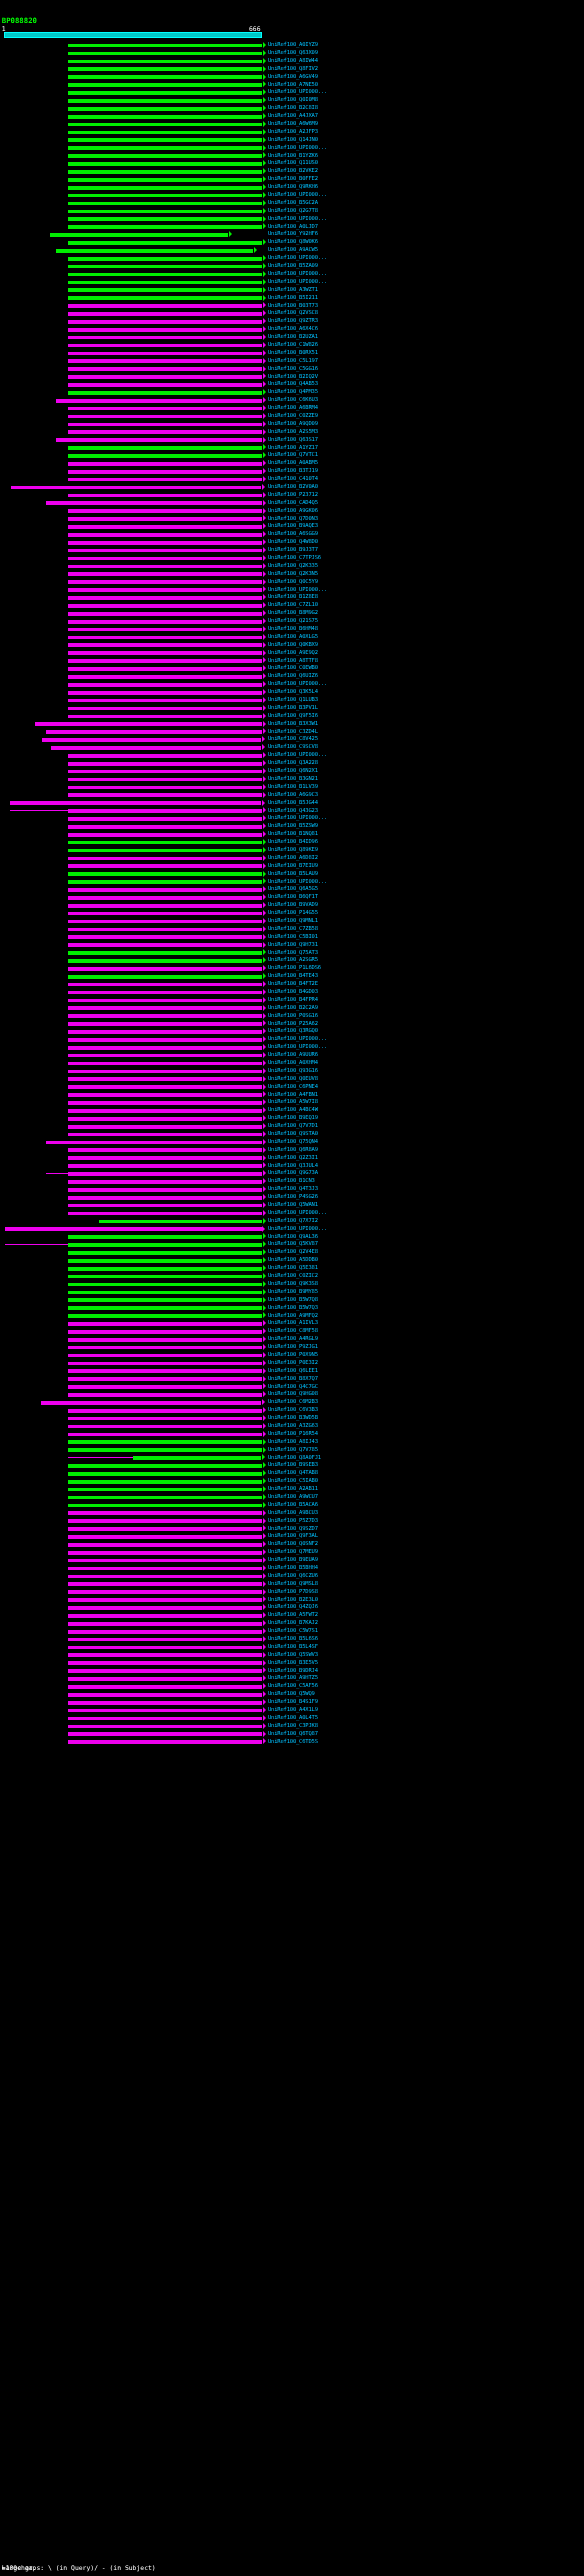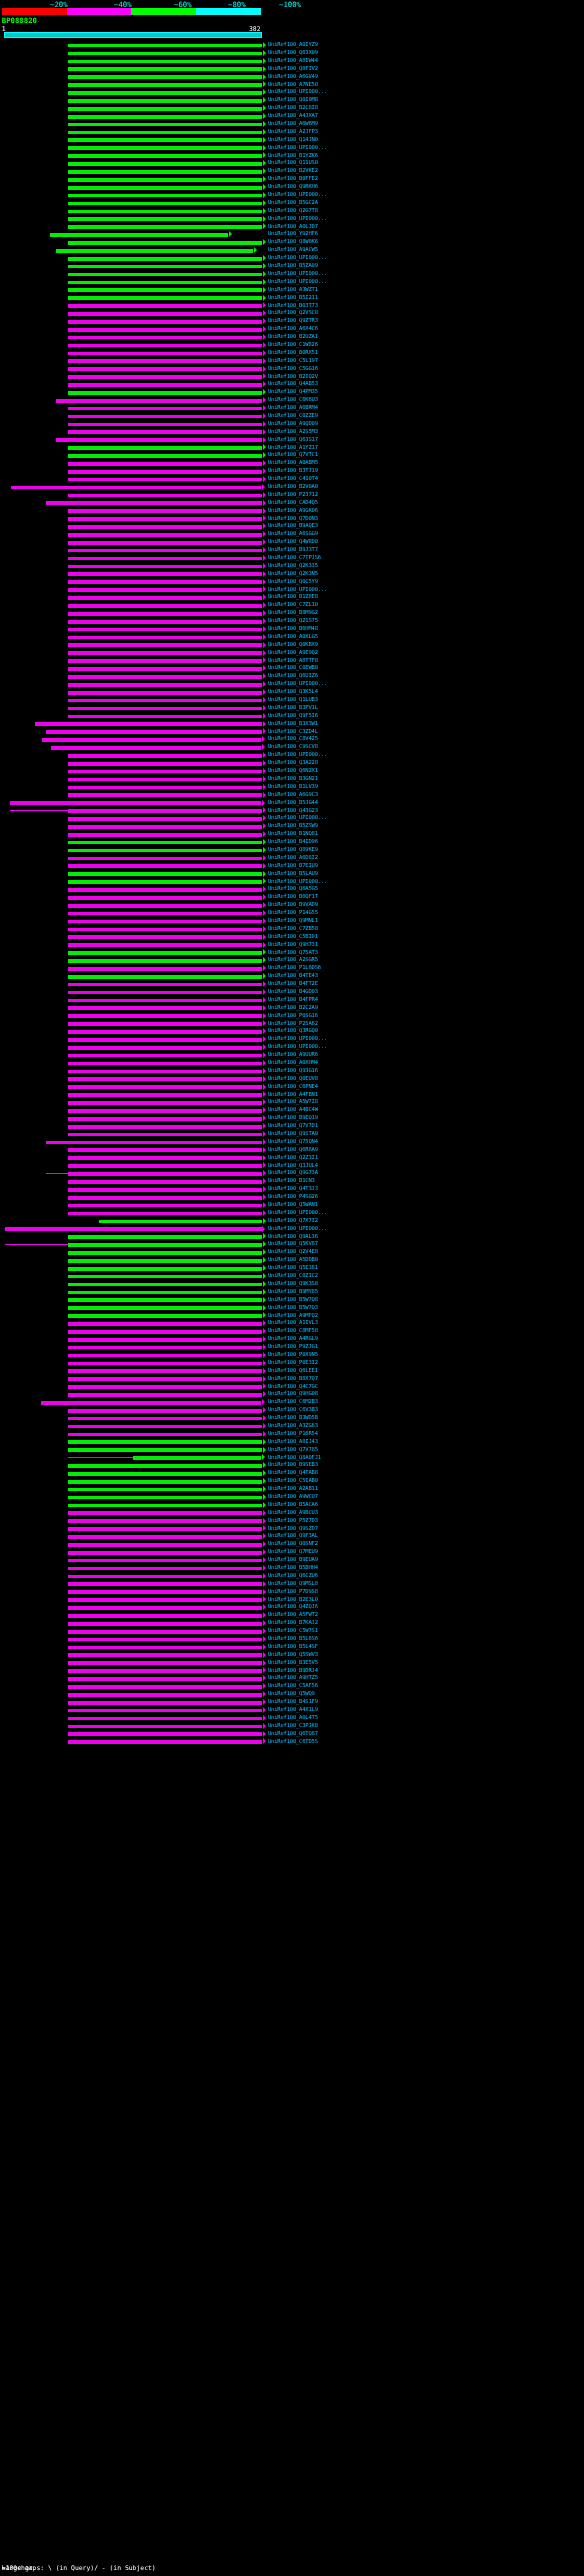--- a/index.html
+++ b/index.html
@@ -26,37 +26,24 @@
   .lbl{position:absolute;left:268px;top:-0.9px;font-size:5.5px;line-height:7.3px;color:#00c0ff;white-space:nowrap;letter-spacing:-0.2px;}
 
   
   .footer{position:absolute;left:1.8px;bottom:3.7px;font-size:6.4px;color:#ffffff;}
 </style>
 </head>
 <body>
 
 <div class="wrap">
 
-  <div class="legend">
-    <div class="bar">
-      <i style="background:#ff0000"></i>
-      <i style="background:#ff00ff"></i>
-      <i style="background:#00ff00"></i>
-      <i style="background:#00ffff"></i>
-    </div>
-    <span class="tick" style="left:50px">~20%</span>
-    <span class="tick" style="left:114px">~40%</span>
-    <span class="tick" style="left:174px">~60%</span>
-    <span class="tick" style="left:228px">~80%</span>
-    <span class="tick" style="left:279px">~100%</span>
-  </div>
 
   <div class="qname">BP088820</div>
   <div class="qlen-left">1</div>
-  <div class="qlen-right">382</div>
+  <div class="qlen-right">666</div>
   <div class="qbar"></div>
 
   <div class="rows" id="rows">
       <div class="row">
         <div class="seg arrow" style="left: 68px; width: 194px; background: rgb(0, 238, 0); color: rgb(0, 238, 0);"></div>
         <span class="lbl">UniRef100_A0IYZ9</span>
       </div>
       <div class="row">
         <div class="seg arrow" style="left: 68px; width: 194px; background: rgb(0, 238, 0); color: rgb(0, 238, 0);"></div>
         <span class="lbl">UniRef100_Q63X09</span>

